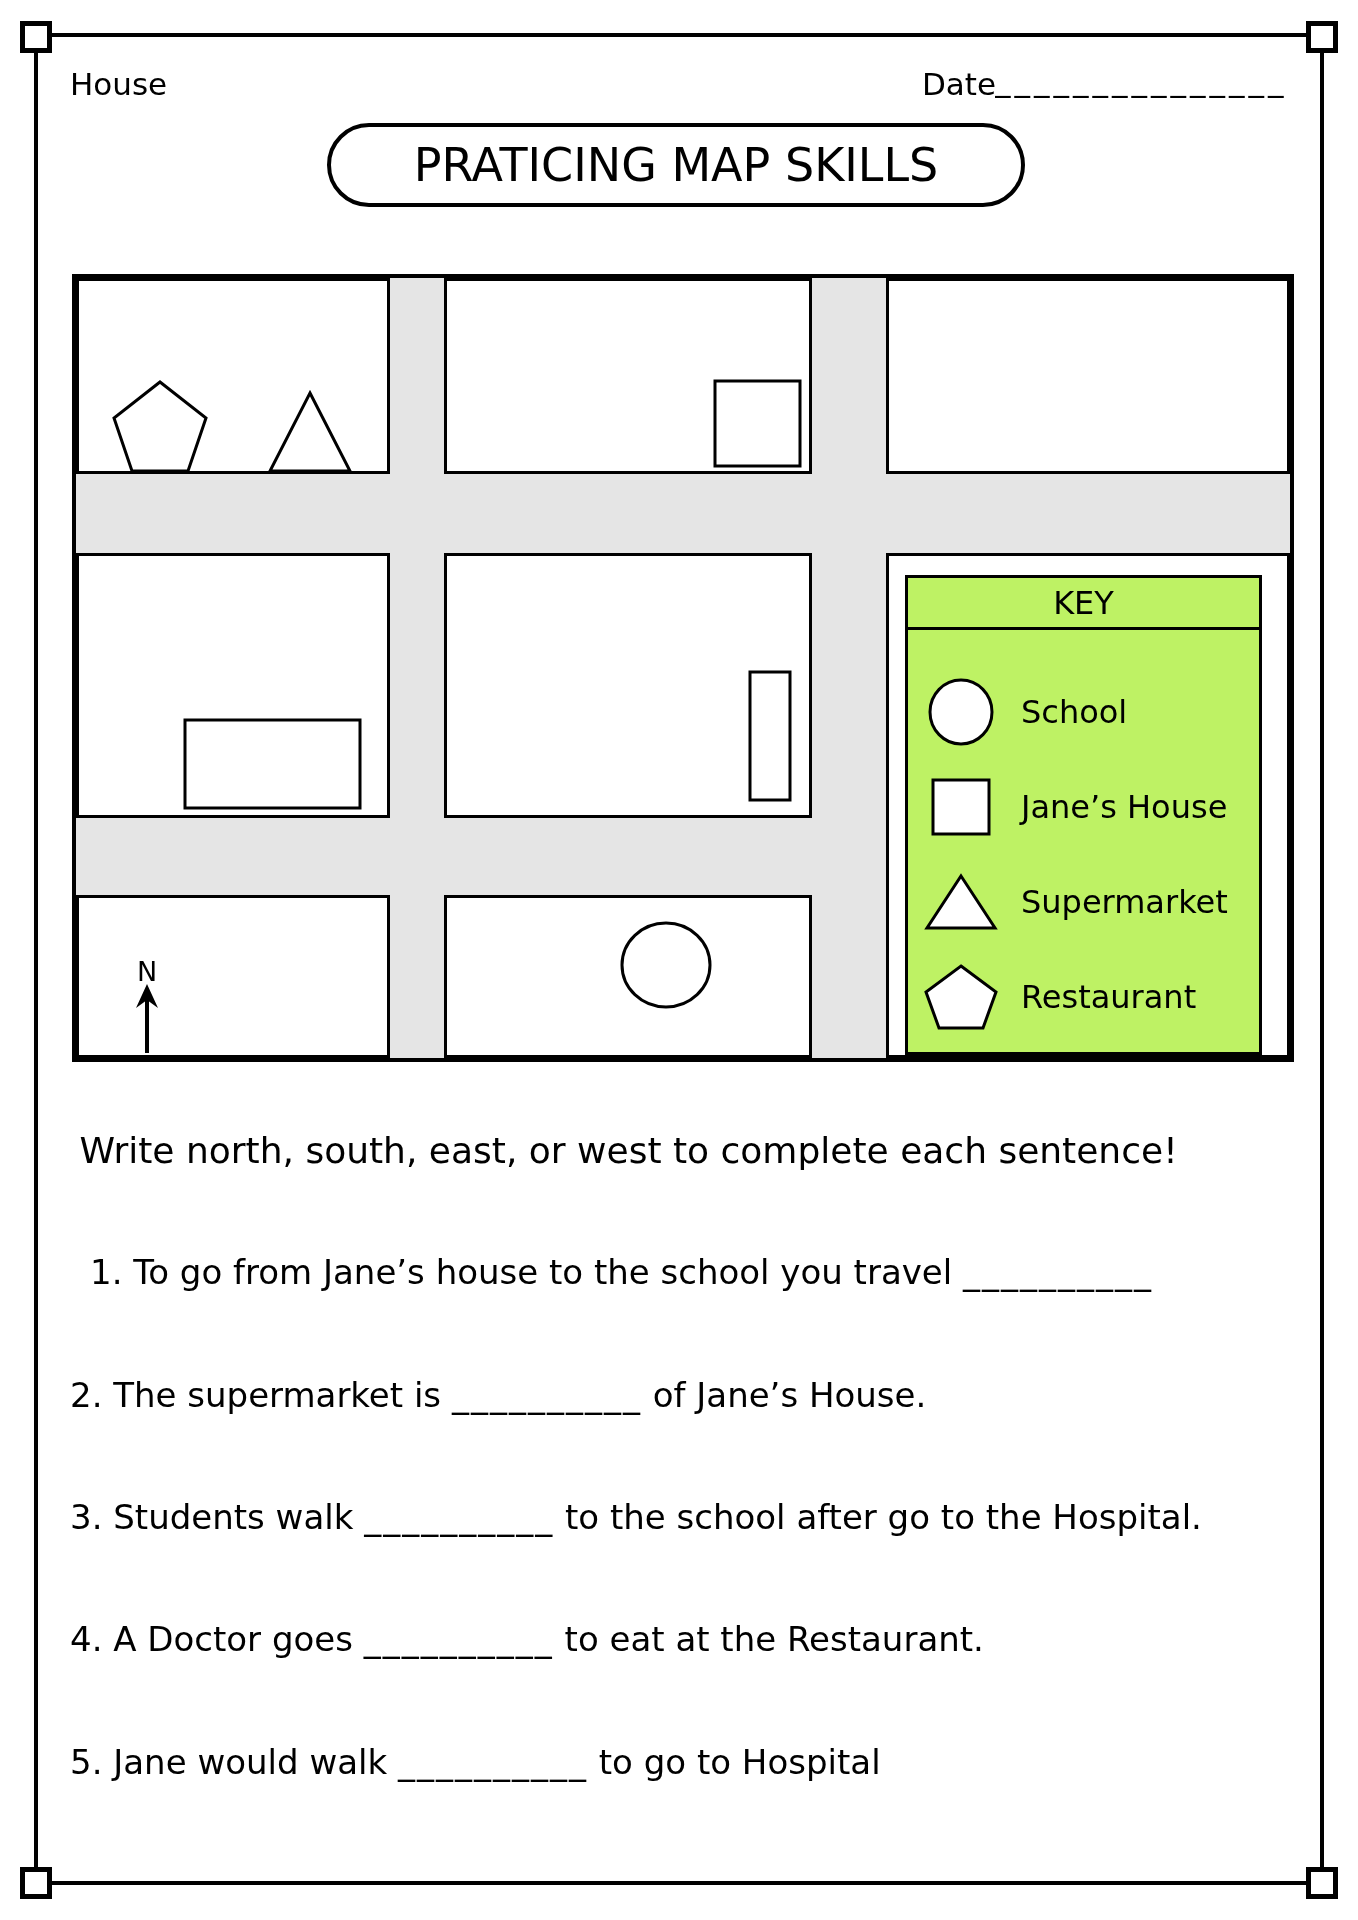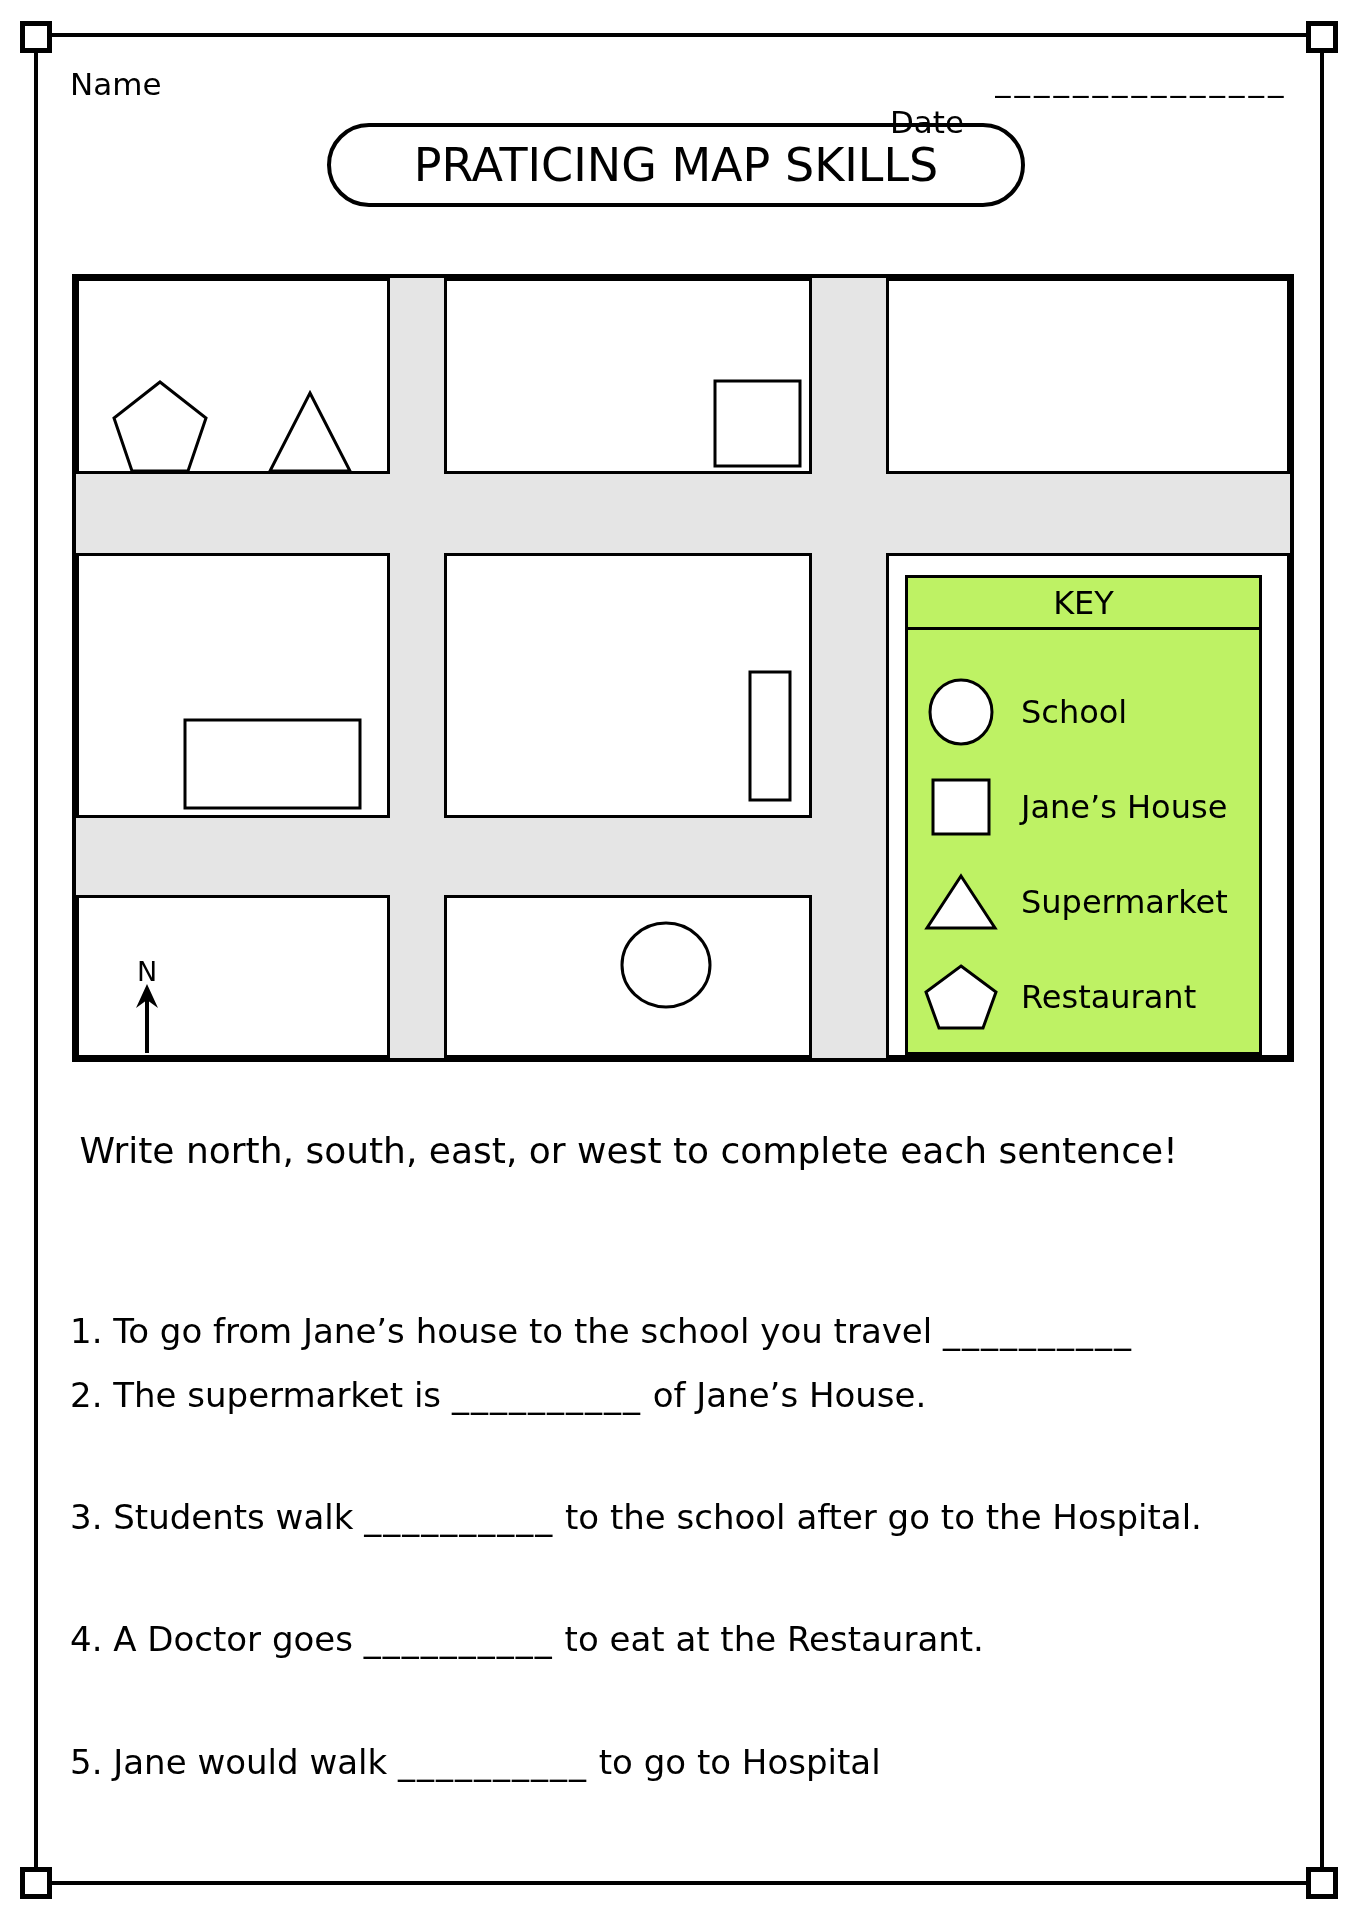--- a/index.html
+++ b/index.html
@@ -13,21 +13,21 @@
   .corner{position:absolute;width:32px;height:32px;background:#fff;border:5px solid #000;
     box-sizing:border-box;z-index:5;}
   .corner.tl{left:20px;top:21px;} .corner.tr{left:1306px;top:21px;}
   .corner.bl{left:20px;top:1867px;} .corner.br{left:1306px;top:1867px;}
 
   
   .hdr-label{position:absolute;top:66px;font-size:31px;white-space:nowrap;}
   .blank{display:inline-block;letter-spacing:4px;white-space:nowrap;overflow:hidden;}
   .name-blank{position:absolute;left:152px;top:62px;width:712px;font-size:31px;}
   .date-blank{position:absolute;left:995px;top:62px;width:292px;font-size:31px;}
-  .name-label{left:70px;} .date-label{left:890px;margin-top:38px;}
+  .name-label{left:70px;} .date-label{left:922px;}
 
   
   .title-pill{position:absolute;left:327px;top:123px;width:698px;height:84px;
     border:4px solid #000;border-radius:56px;box-sizing:border-box;
     display:flex;align-items:center;justify-content:center;}
   .title-pill span{font-size:46px;letter-spacing:0px;white-space:nowrap;}
 
   
   .map{position:absolute;left:72px;top:274px;width:1222px;height:788px;
     background:#e5e5e5;border:4px solid #000;box-sizing:border-box;}
@@ -50,35 +50,35 @@
     display:flex;align-items:center;justify-content:center;font-size:32px;}
   .key-rows{flex:1;display:flex;flex-direction:column;padding:6px 8px 8px 0;margin-top:28px;}
   .key-row{flex:1;display:flex;align-items:center;}
   .key-icon-cell{width:106px;display:flex;align-items:center;justify-content:center;flex:none;}
   .key-label{font-size:32px;margin-left:7px;white-space:nowrap;}
 
   
   .instruction{position:absolute;left:0;top:1130px;width:1257px;text-align:center;
     font-size:36px;white-space:nowrap;}
   .question{position:absolute;left:70px;font-size:34px;white-space:nowrap;}
-  .q1{top:1311px;} .q2{top:1375px;} .q3{top:1497px;} .q4{top:1619px;} .q5{top:1742px;}
+  .q1{top:1252px;margin-left:20px;} .q2{top:1375px;} .q3{top:1497px;} .q4{top:1619px;} .q5{top:1742px;}
   .q-blank{letter-spacing:2px;}
 </style>
 </head>
 <body>
 
 <div class="page">
 
   <div class="frame"></div>
   <div class="corner tl"></div>
   <div class="corner tr"></div>
   <div class="corner bl"></div>
   <div class="corner br"></div>
 
-  <span class="hdr-label name-label">Name</span>
+  <span class="hdr-label name-label">House</span>
   <span class="hdr-label date-label">Date</span>
   <span class="blank date-blank">_______________</span>
 
   <div class="title-pill">
     <span>PRATICING MAP SKILLS</span>
   </div>
 
   <div class="map">
     <div class="block blk-a"></div>
     <div class="block blk-b"></div>

